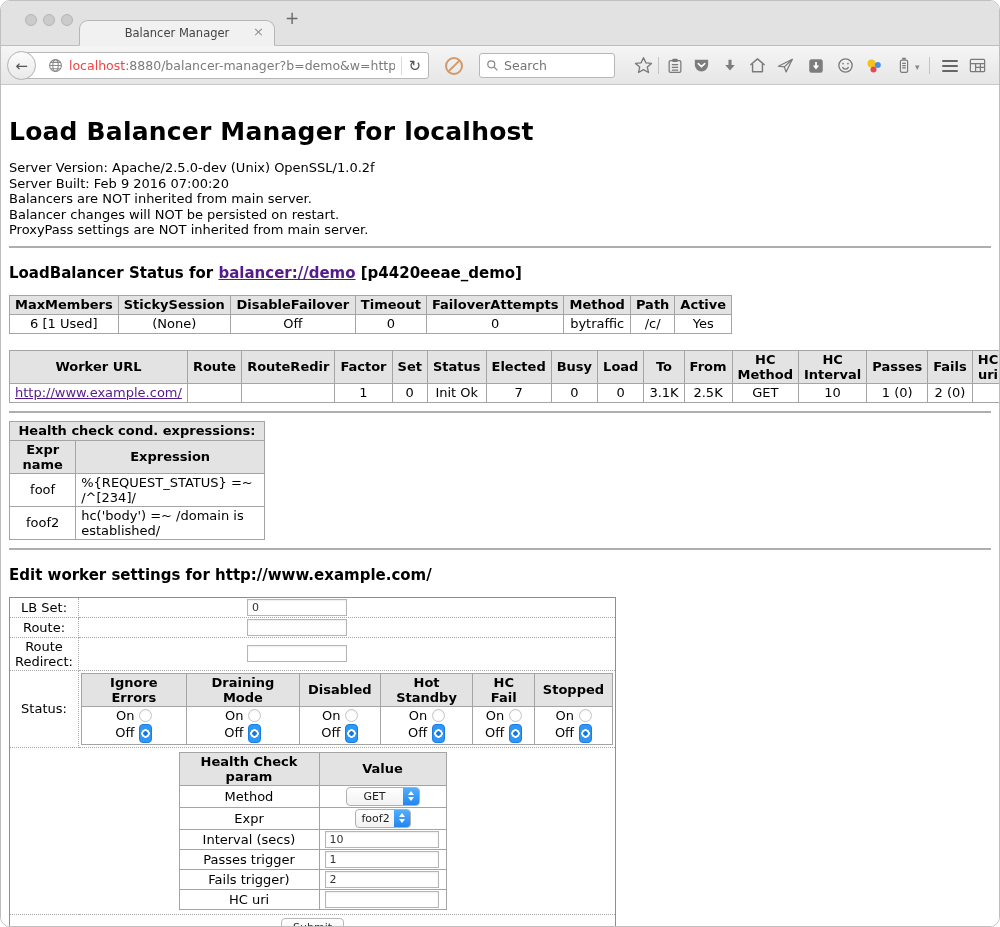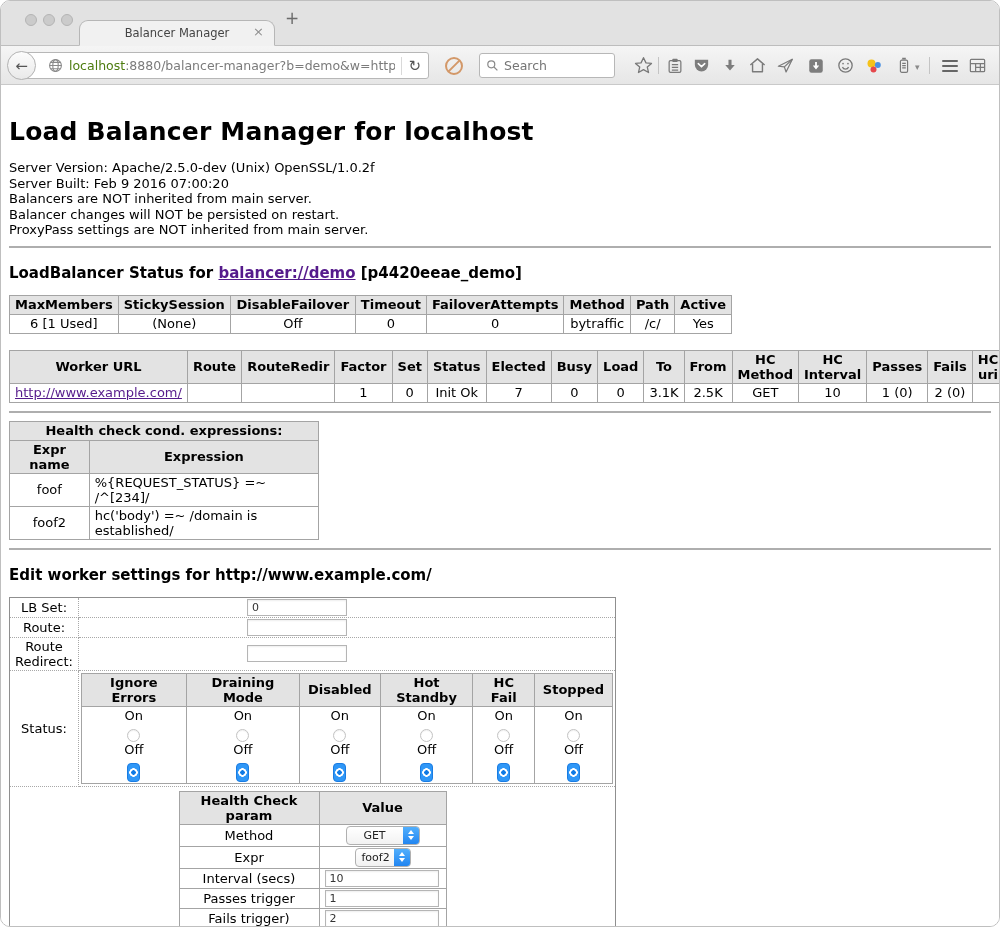--- a/index.html
+++ b/index.html
@@ -14,21 +14,21 @@
   .tab { position:absolute; left:78px; bottom:-1px; width:196px; height:26px; background:#f1f1f1; border:1px solid #b6b6b6; border-bottom:1px solid #f1f1f1; border-radius:9px 9px 0 0; display:flex; align-items:center; justify-content:center; }
   .tab-title { font-size:11.5px; color:#444; }
   .tab-close { position:absolute; right:10px; top:4px; font-size:13px; color:#8f8f8f; line-height:14px; cursor:default; }
   .newtab { position:absolute; left:284px; top:7px; font-size:17px; color:#6b6b6b; }
 
   .toolbar { position:relative; height:39px; background:linear-gradient(#f5f5f5,#e6e6e6); border-bottom:1px solid #c9c9c9; display:flex; align-items:center; }
   .backbtn { position:absolute; left:6px; top:5px; width:29px; height:29px; border-radius:50%; background:linear-gradient(#fcfcfc,#e9e9e9); border:1px solid #b2b2b2; color:#555; font-size:15px; display:flex; align-items:center; justify-content:center; z-index:2; }
   .urlfield { position:absolute; left:20px; top:6px; width:408px; height:27px; background:#fff; border:1px solid #b7b7b7; border-radius:3px; display:flex; align-items:center; padding-left:24px; }
   .urlicon { margin:0 6px 0 2px; display:flex; }
   .urltext { flex:1; font-size:12.5px; white-space:nowrap; overflow:hidden; }
-  .urltext .dom { color:#4d7c0f; }
+  .urltext .dom { color:#ef4444; }
   .urltext .rest { color:#7b7b7b; }
   .urlsep { width:1px; height:18px; background:#d9d9d9; margin:0 6px; }
   .reload { font-size:15px; color:#555; margin-right:7px; }
   .blocked { position:absolute; left:444px; top:11px; width:18px; height:18px; border:2px solid #cf8a52; border-radius:50%; opacity:.85; }
   .blocked::after { content:""; position:absolute; left:-1px; top:6px; width:16px; height:2px; background:#cf8a52; transform:rotate(-45deg); }
   .searchfield { position:absolute; left:478px; top:7px; width:136px; height:25px; background:#fff; border:1px solid #b7b7b7; border-radius:3px; display:flex; align-items:center; padding:0 6px; }
   .searchfield input { border:none; outline:none; width:100%; font-size:12.5px; color:#4c1d95; background:transparent; font-family:inherit; }
   .ticon { position:absolute; top:9px; width:21px; height:21px; display:flex; align-items:center; justify-content:center; }
   .sep2 { position:absolute; top:11px; width:1px; height:17px; background:#c4c4c4; }
   .caret { position:absolute; font-size:9px; color:#8a8a8a; }
@@ -65,21 +65,21 @@
   .txtin { width:100px; height:17px; border:1px solid #b5b5b5; font-size:11px; padding:1px 4px; font-family:inherit; color:#333; box-shadow:inset 0 1px 2px rgba(0,0,0,.07); }
   .wide { width:114px; }
   .numwrap { display:inline-flex; width:112px; height:18px; border:1px solid #8f8f8f; background:#fff; }
   .numwrap input { flex:1; border:none; outline:none; font-size:11px; padding:1px 4px; font-family:inherit; color:#333; width:90px; }
   .spin { width:12px; border-left:1px solid #b0b0b0; background:linear-gradient(#f4f4f4,#dedede); display:flex; flex-direction:column; align-items:center; justify-content:center; gap:2px; }
   .spin i { width:0; height:0; border-left:3px solid transparent; border-right:3px solid transparent; }
   .spin .up { border-bottom:3px solid #666; }
   .spin .dn { border-top:3px solid #666; }
 
   .radiogroup { display:inline-block; }
-  .radioline { display:flex; justify-content:flex-end; align-items:center; gap:5px; font-size:13px; line-height:16px;flex-direction:column; }
+  .radioline { display:flex; justify-content:flex-end; align-items:center; gap:5px; font-size:13px; line-height:16px; }
   .radio { width:13px; height:13px; border-radius:50%; display:inline-block; }
   .radio.unsel { background:#fff; border:1px solid #c3c3c3; box-shadow:inset 0 1px 1px rgba(0,0,0,.06); }
   .radio.sel { background:radial-gradient(circle, #0f7ae5 0 2px, #ffffff 2.5px 4px, #2f97f7 4.5px); border:1px solid #1a7ce2; }
 
   .sel { display:inline-flex; align-items:center; height:19px; border:1px solid #b0b0b0; border-radius:4px; background:linear-gradient(#ffffff,#f2f2f2); font-size:11px; overflow:hidden; }
   .sel .txt { text-align:center; color:#222; padding:0 6px; }
   .sel.w-get .txt { width:56px; }
   .sel.w-expr .txt { width:38px; }
   .stepper { width:16px; height:19px; background:linear-gradient(#54b1fd,#1f83f0); display:flex; flex-direction:column; align-items:center; justify-content:center; gap:2px; }
   .stepper i { width:0; height:0; border-left:3.5px solid transparent; border-right:3.5px solid transparent; }
@@ -319,21 +319,21 @@
         <td>1 (0)</td>
         <td>2 (0)</td>
         <td></td>
 
       </tr>
     </tbody>
       </table>
 
     <hr>
 
-    <table style="width:310px">
+    <table style="width:256px">
       <colgroup>
           <col style="width:80px">
           <col style="width:230px">
         </colgroup>
       <tbody>
           <tr>
             <th colspan="2">Health check cond. expressions:</th>
           </tr>
       <tr>
         <th>Expr name</th>

